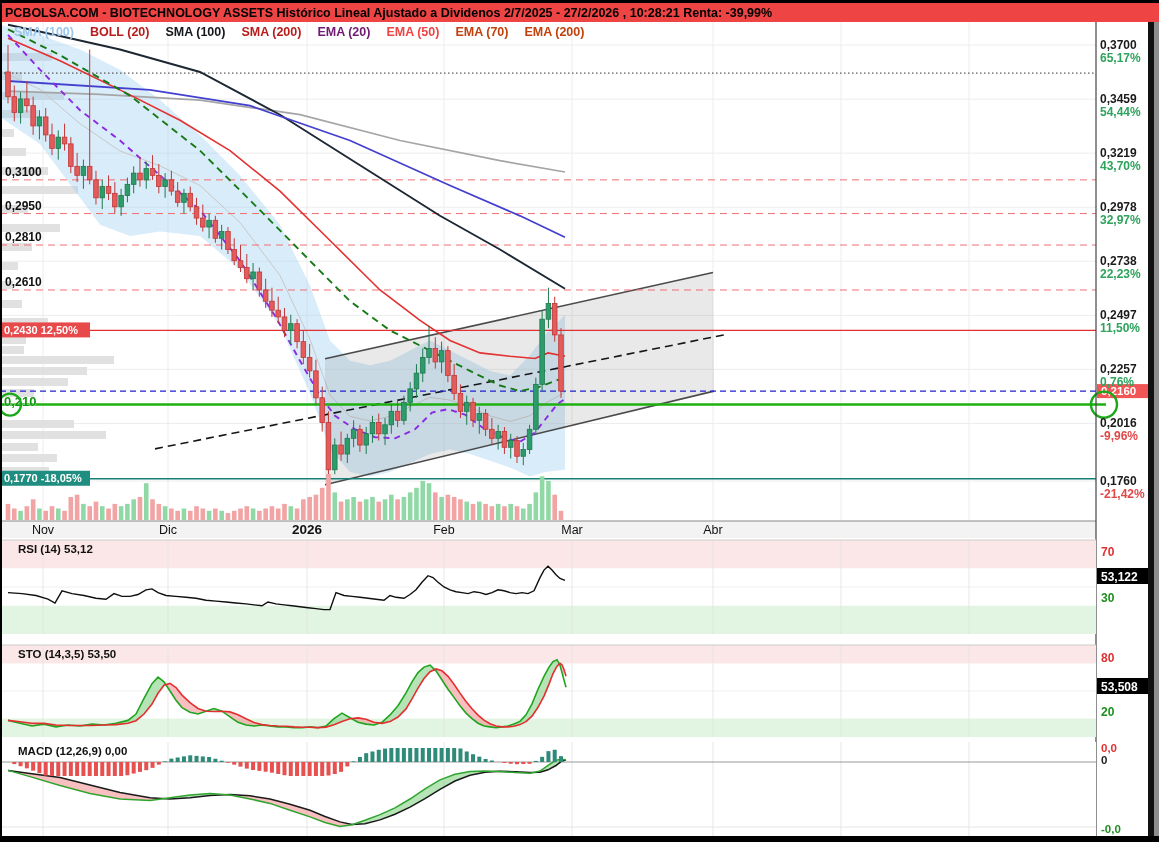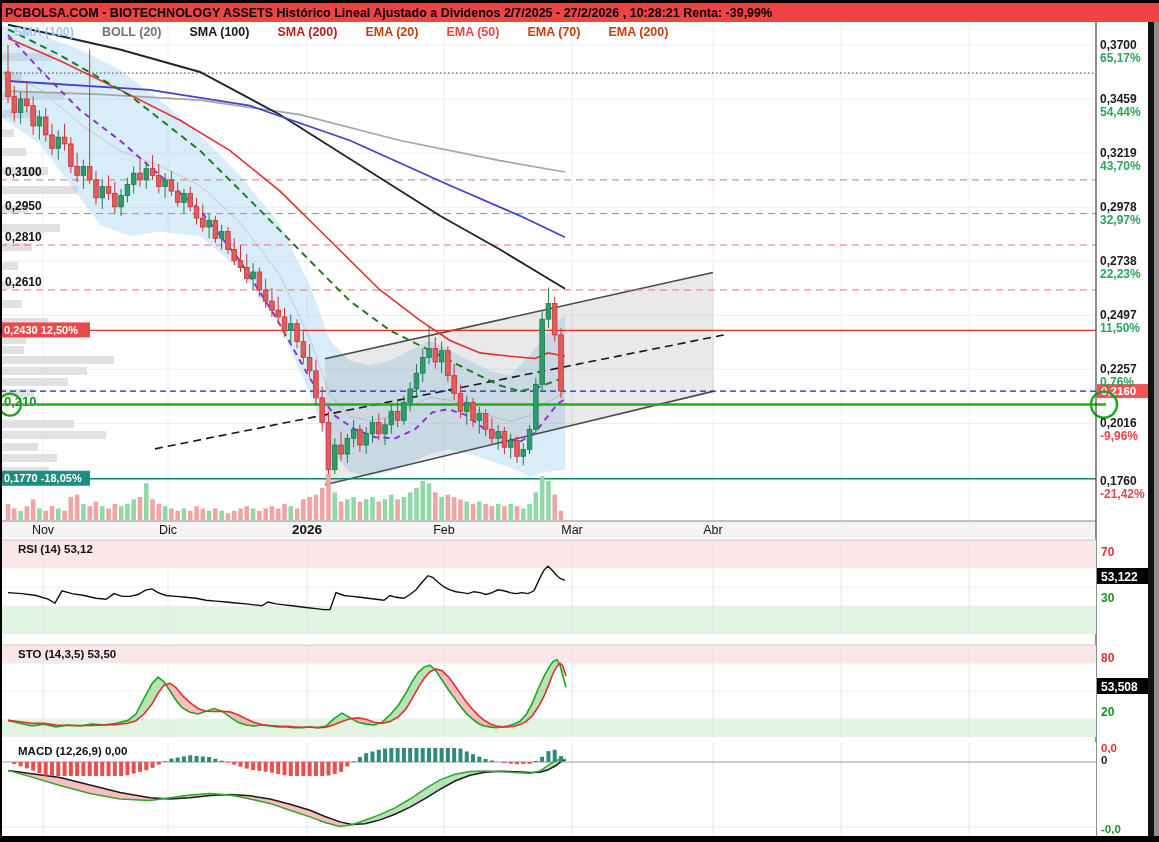--- a/index.html
+++ b/index.html
@@ -3,21 +3,21 @@
 <meta charset="utf-8">
 <style>
   html,body{margin:0;padding:0;background:#fff;}
   body{width:1159px;height:842px;overflow:hidden;font-family:"Liberation Sans",sans-serif;position:relative;}
   .frame{position:relative;width:1159px;height:842px;background:#fff;}
   svg{position:absolute;left:0;top:0;}
   svg text{font-family:"Liberation Sans",sans-serif;}
   .titlebar{position:absolute;left:0;top:0;width:1159px;height:22px;background:#ef4444;
     border-top:3px solid #000;border-left:2px solid #000;box-sizing:border-box;}
   .titlebar span{display:inline-block;padding:3px 0 0 3px;font-weight:bold;font-size:12.5px;color:#000;white-space:nowrap;}
-  .legend{position:absolute;left:14px;top:25px;display:flex;gap:28px;font-weight:bold;font-size:12.5px;white-space:nowrap;}
+  .legend{position:absolute;left:14px;top:25px;display:flex;gap:16px;font-weight:bold;font-size:12.5px;white-space:nowrap;}
   .legend span{cursor:pointer;}
 </style>
 </head>
 <body>
 
 <div class="frame">
   <svg id="chart" width="1159" height="842">
       <g>
         <rect x="0" y="0" width="1159" height="842" fill="#fff"></rect>
         <line x1="0" y1="45" x2="1096" y2="45" stroke="#ededed" stroke-width="1"></line>
@@ -834,21 +834,21 @@
         <rect x="0" y="836" width="1159" height="6" fill="#000"></rect>
         <rect x="1148" y="3" width="6" height="833" fill="#111"></rect>
         <rect x="1154" y="3" width="5" height="833" fill="#8e8e8e"></rect>
       </g>
     </svg>
   <div class="titlebar">
     <span>PCBOLSA.COM - BIOTECHNOLOGY ASSETS Histórico Lineal Ajustado a Dividenos 2/7/2025 - 27/2/2026 , 10:28:21 Renta: -39,99%</span>
   </div>
   <div class="legend" id="legend">
       <span style="color: rgb(156, 199, 237);">SMA (100)</span>
-      <span style="color: #737373;">BOLL (20)</span>
+      <span style="color: #b91c1c;">BOLL (20)</span>
       <span style="color: rgb(20, 23, 27);">SMA (100)</span>
       <span style="color: #b91c1c;">SMA (200)</span>
-      <span style="color: #c2410c; text-align: right;">EMA (20)</span>
+      <span style="color: #701a75; text-align: right;">EMA (20)</span>
       <span style="color: #ef4444;">EMA (50)</span>
       <span style="color: #c2410c;">EMA (70)</span>
       <span style="color: #c2410c;">EMA (200)</span>
     </div>
 </div>
 
 </body></html>

